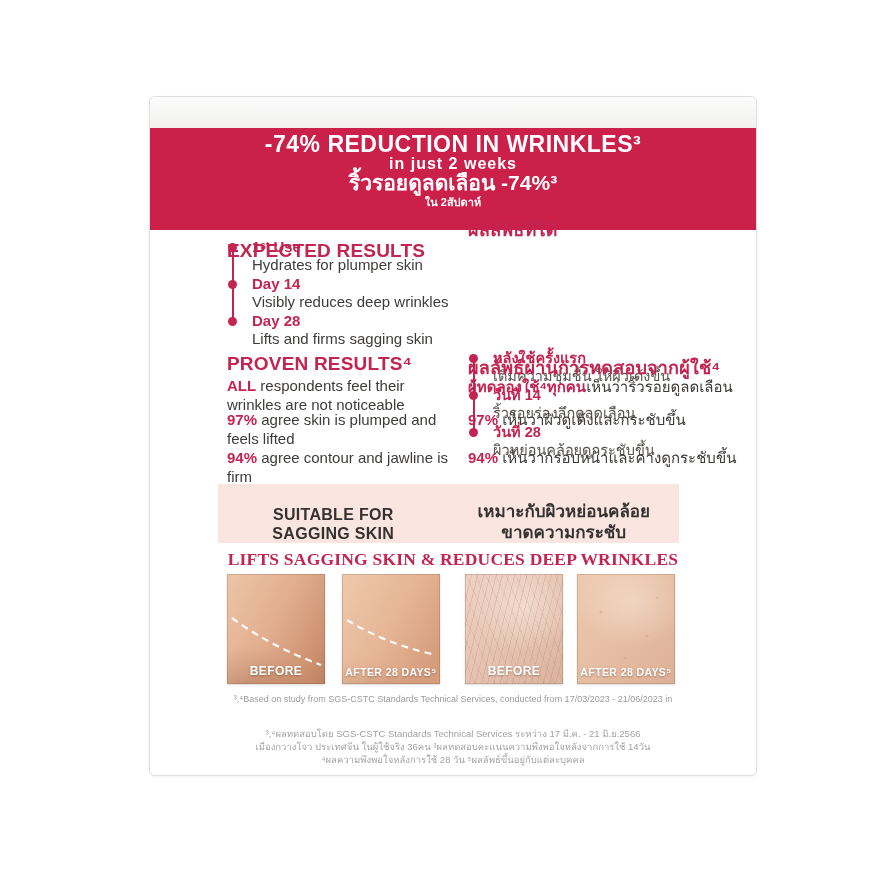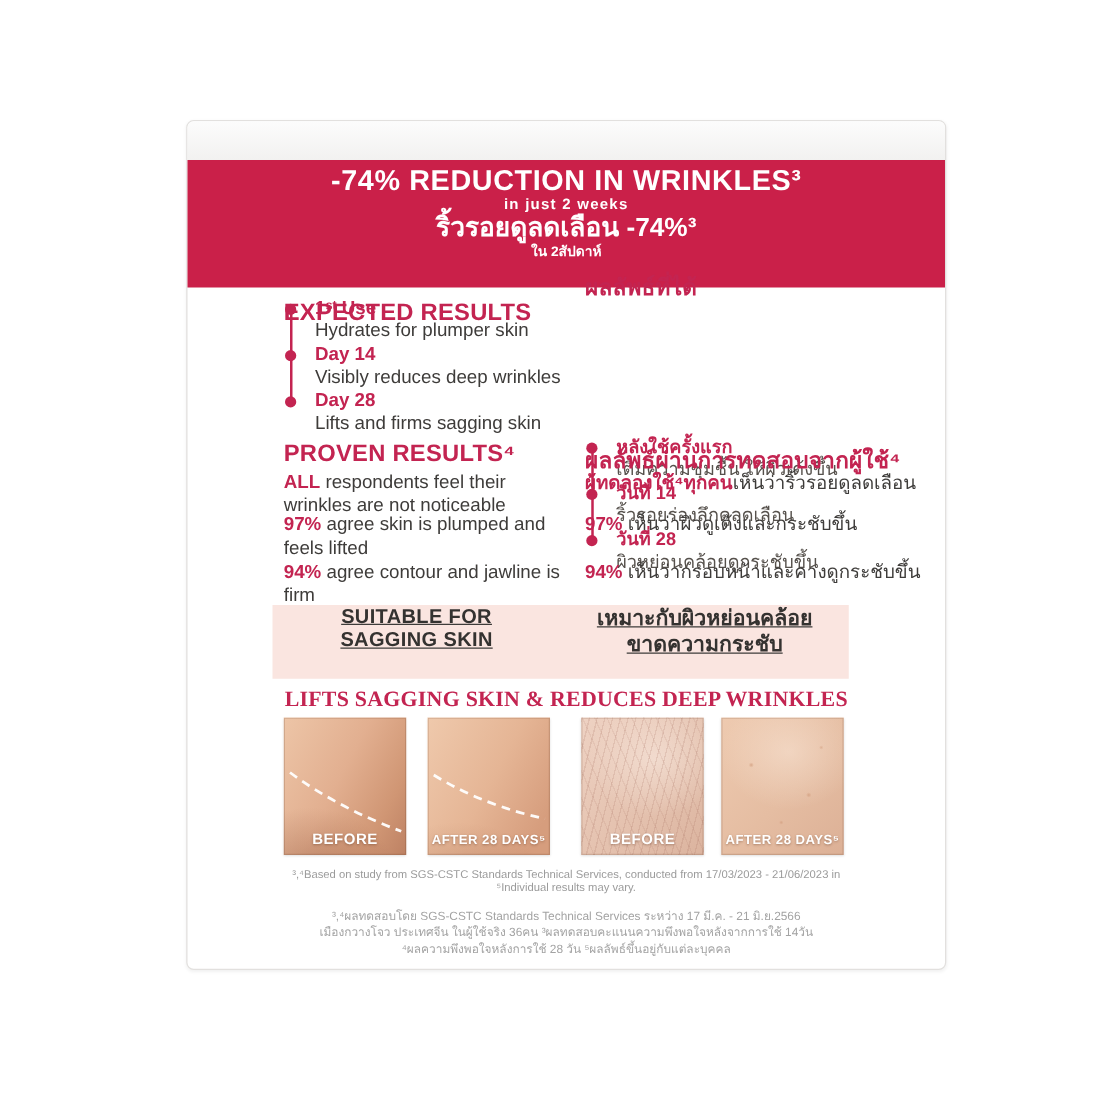--- a/index.html
+++ b/index.html
@@ -15,21 +15,21 @@
   .panel{position:absolute;left:149px;top:96px;width:608px;height:680px;
     background:#ffffff;border:1px solid #e2e0de;border-radius:6px;
     box-shadow:0 1px 3px rgba(0,0,0,.06);}
   .gloss{position:absolute;left:0;top:0;right:0;height:31px;
     background:linear-gradient(#fcfcfc,#f2f1f0);border-radius:5px 5px 0 0;}
 
   
   .banner{position:absolute;left:0;right:0;top:31px;height:102px;
     background:var(--banner-red);color:#fff;text-align:center;padding-top:4px;}
   .banner .h-en{font-size:23px;font-weight:bold;letter-spacing:.5px;line-height:25px;}
-  .banner .s-en{font-size:12px;font-weight:bold;letter-spacing:1px;line-height:13px;}
+  .banner .s-en{font-size:16px;font-weight:bold;letter-spacing:1px;line-height:13px;}
   .banner .h-th{font-size:21px;font-weight:bold;line-height:26px;}
   .banner .s-th{font-size:11px;font-weight:bold;line-height:12px;}
 
   
   .col-en{position:absolute;left:77px;width:235px;}
   .col-th{position:absolute;left:318px;width:278px;}
   .sec-title{font-size:19px;font-weight:bold;color:var(--crimson);letter-spacing:.2px;}
   .sec-title.th{font-size:18px;}
 
   .timeline{position:relative;}
@@ -41,21 +41,21 @@
   .col-th .tl-label{font-size:14.5px;}
   .col-th .tl-desc{font-size:14.5px;color:var(--thai-dark);}
 
   .para{font-size:15px;line-height:19px;color:var(--dark);}
   .para .hl{color:var(--crimson);font-weight:bold;}
   .stat{font-size:15px;line-height:19px;color:var(--dark);}
   .stat .val{color:var(--crimson);font-weight:bold;}
 
   
   .suit{position:absolute;left:68px;top:387px;width:461px;height:59px;background:var(--pink);
-    display:flex;align-items:flex-start;text-decoration:underline;}
+    display:flex;align-items:flex-end;}
   .suit .cell{flex:1;text-align:center;}
   .suit .en{font-size:16px;font-weight:bold;color:#343230;line-height:19px;letter-spacing:.3px;}
   .suit .th{font-size:17px;font-weight:bold;color:#343230;line-height:21px;}
 
   .claim{position:absolute;left:0;right:0;top:452px;text-align:center;
     font-size:17.5px;font-weight:bold;color:var(--crimson);letter-spacing:.2px;font-family:Liberation Serif, serif;}
 
   
   .photo{position:absolute;top:477px;width:98px;height:110px;overflow:hidden;
     box-shadow:inset 0 0 0 1px rgba(90,50,30,.18), 0 1px 2px rgba(0,0,0,.15);}
@@ -192,21 +192,20 @@
     </div>
     <div class="photo ph3">
       <div class="lbl">BEFORE</div>
     </div>
     <div class="photo ph4">
       <div class="lbl small">AFTER 28 DAYS⁵</div>
     </div>
 
     <div class="foot foot-en">
       <div>³,⁴Based on study from SGS-CSTC Standards Technical Services, conducted from 17/03/2023 - 21/06/2023 in</div>
-      <div>⁵Individual results may vary.</div>
     </div>
     <div class="foot foot-th">
       <div>³,⁴ผลทดสอบโดย SGS-CSTC Standards Technical Services ระหว่าง 17 มี.ค. - 21 มิ.ย.2566</div>
       <div>เมืองกวางโจว ประเทศจีน ในผู้ใช้จริง 36คน ³ผลทดสอบคะแนนความพึงพอใจหลังจากการใช้ 14วัน</div>
       <div>⁴ผลความพึงพอใจหลังการใช้ 28 วัน ⁵ผลลัพธ์ขึ้นอยู่กับแต่ละบุคคล</div>
     </div>
   </div>
 </div>
 
 </body></html>

